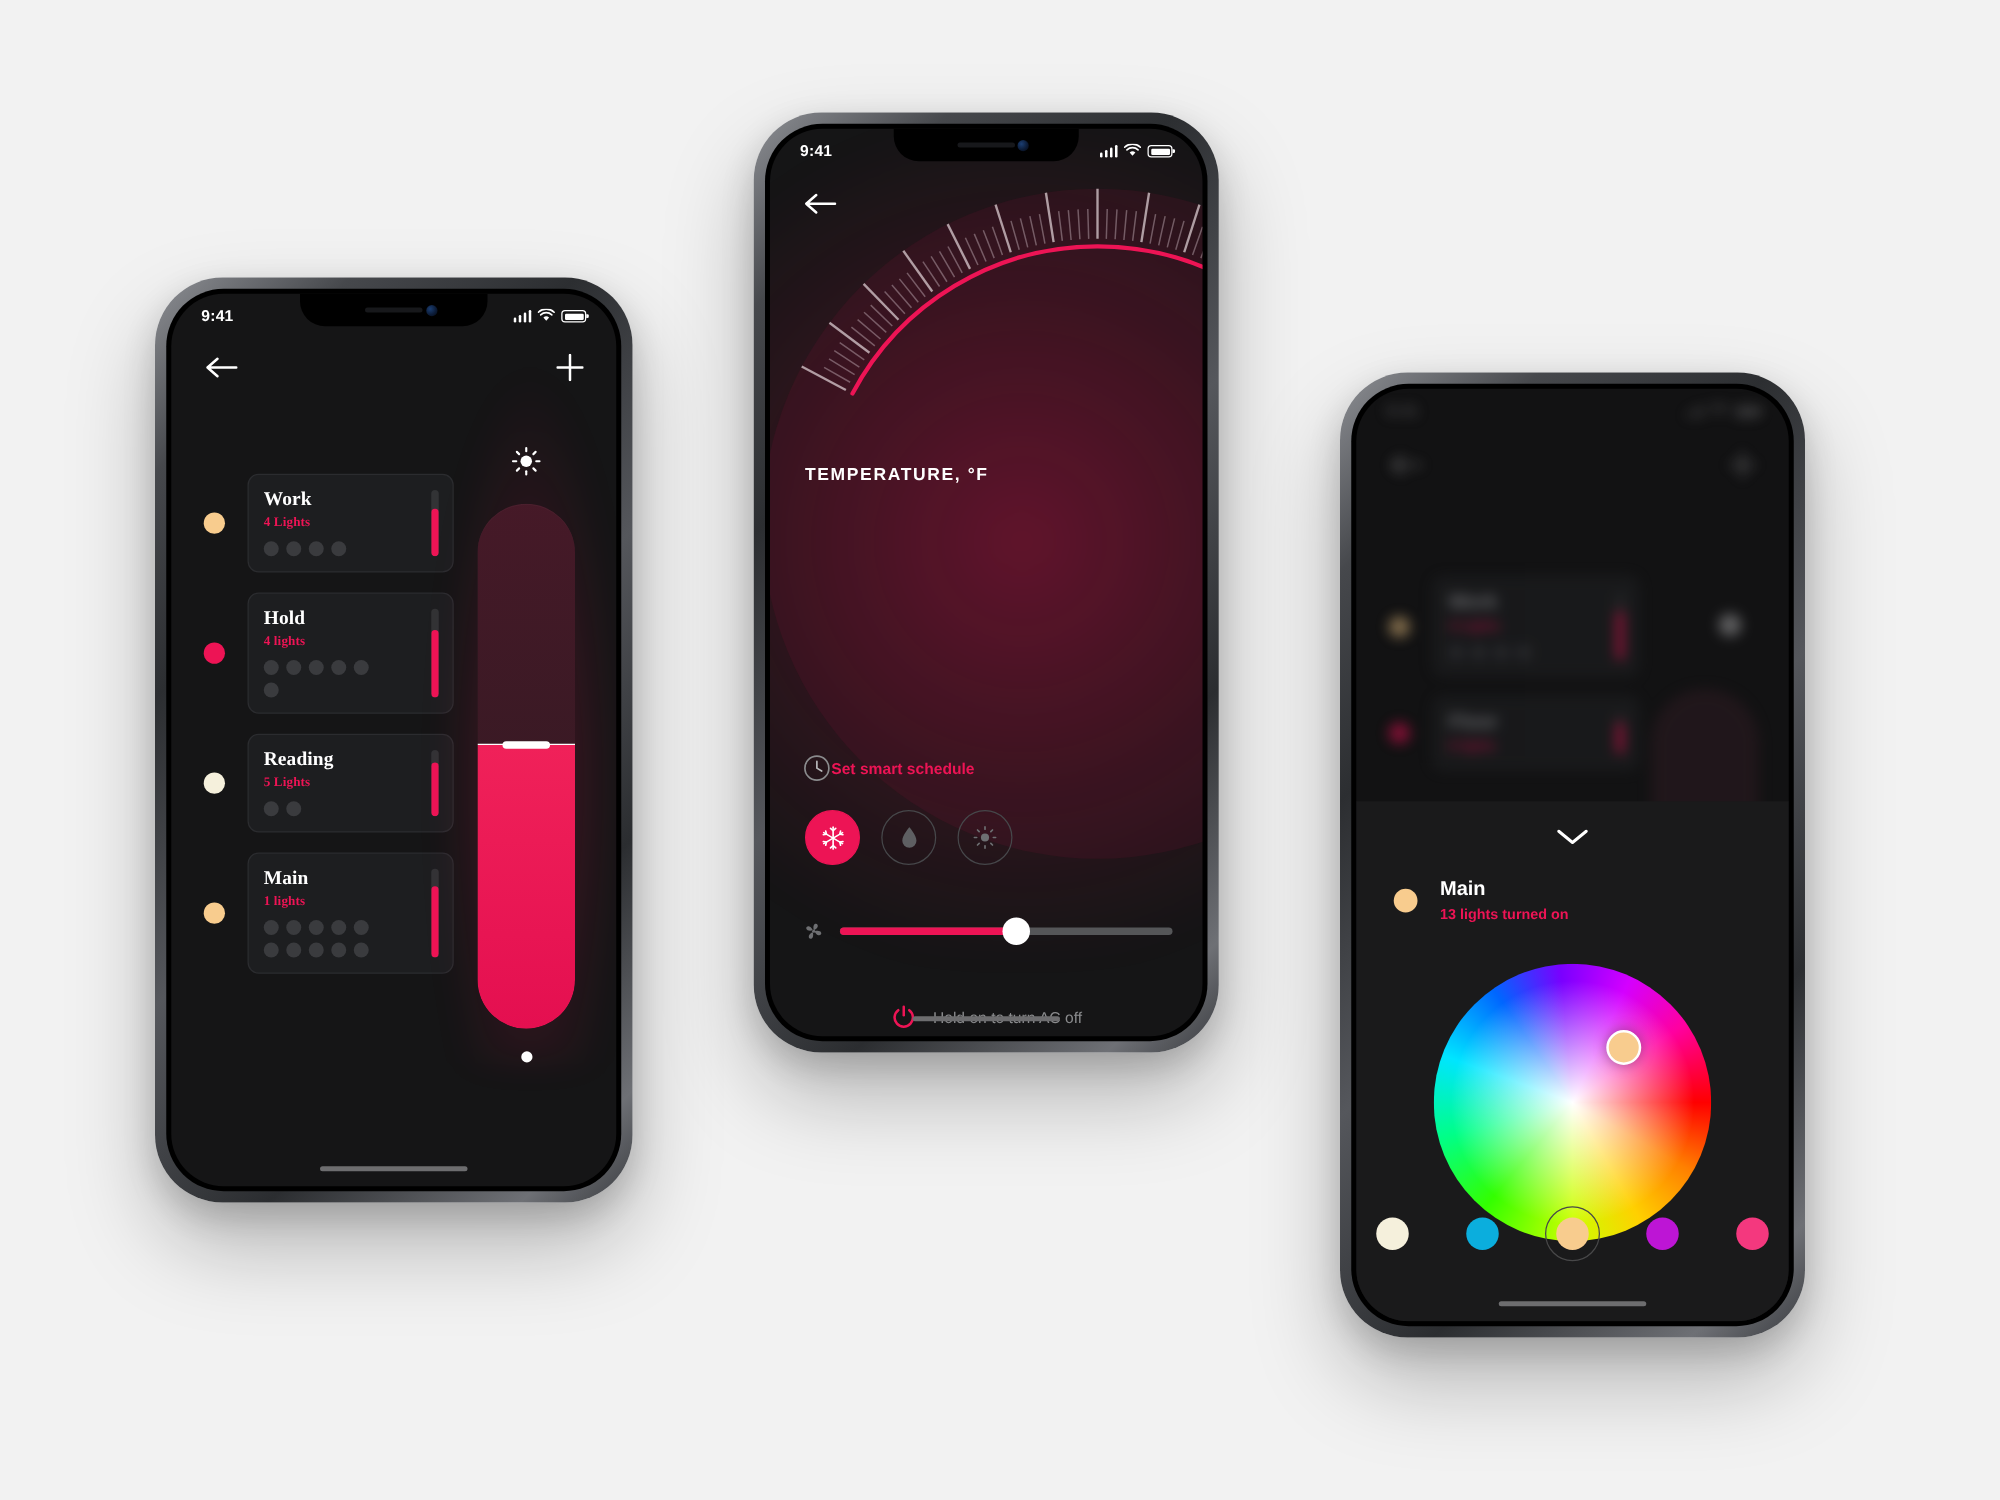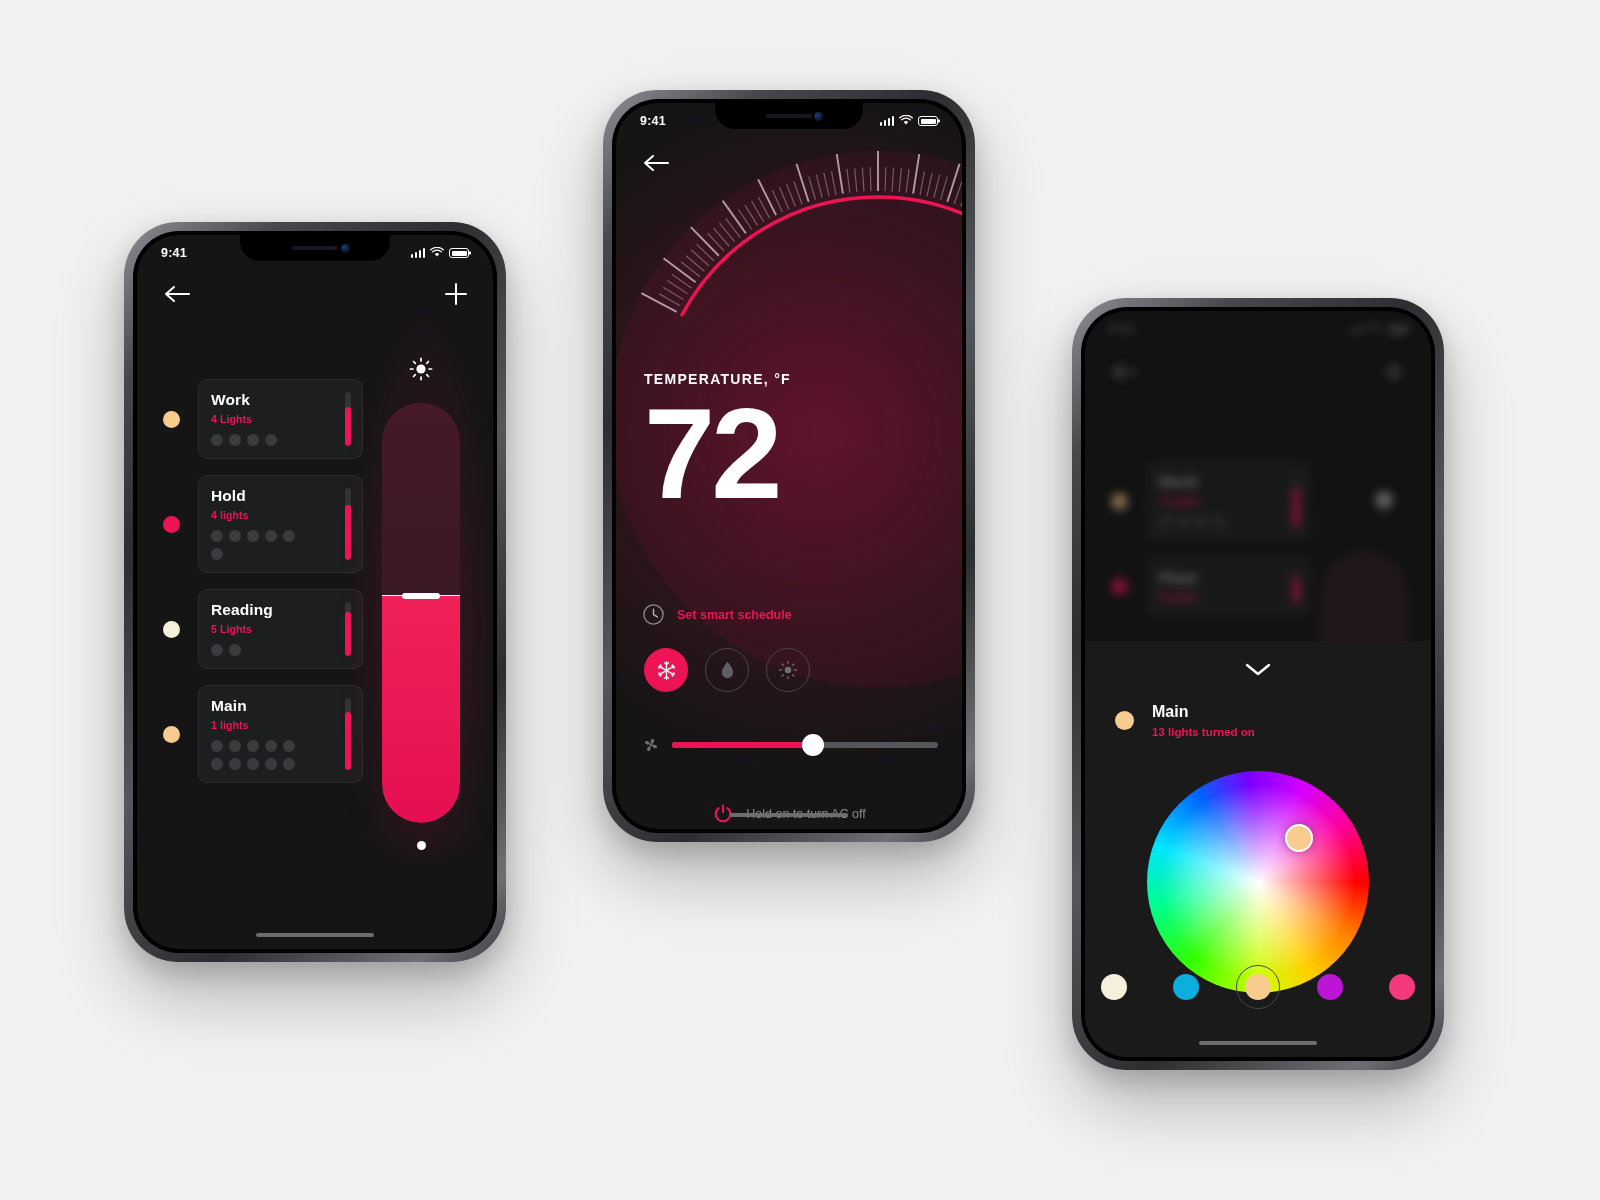--- a/index.html
+++ b/index.html
@@ -55,21 +55,21 @@
   #p1 .speaker { width:46px; height:4px; }
   #p1 .frontcam { width:9px; height:9px; top:9px; right:40px; }
   #p1 .statusbar { height:28px; padding:7px 24px 0; font-size:12.5px; }
   #p1 .bars i:nth-child(1){height:4px}#p1 .bars i:nth-child(2){height:6px}
   #p1 .bars i:nth-child(3){height:8px}#p1 .bars i:nth-child(4){height:10px}
   #p1 .batt { width:20px; height:10px; }
   #p1 .navbar { top:48px; padding:0 26px; }
   #p1 .homebar { bottom:12px; width:118px; height:4px; }
 
   .p1-body { position:absolute; left:0; right:0; top:96px; bottom:0; }
-  .rooms { position:absolute; left:26px; top:48px; width:200px; }
+  .rooms { position:absolute; left:26px; top:48px; width:200px;font-family:Liberation Serif, serif; }
   .room-row { display:flex; align-items:center; margin-bottom:16px; }
   .room-dot { width:17px; height:17px; border-radius:50%; flex:0 0 17px; margin-right:18px; }
   .room-card { flex:1; background:#1d1e20; border:1px solid #2b2c2f; border-radius:9px;
     padding:11px 12px 12px; position:relative; }
   .room-name { color:#fff; font-size:15.5px; font-weight:700; letter-spacing:.1px; }
   .room-sub { color:#ED1455; font-size:10.5px; font-weight:600; margin-top:4px; letter-spacing:.1px; }
   .bulbs { display:flex; flex-wrap:wrap; gap:6px; margin-top:9px; width:92px; }
   .bulb { width:12px; height:12px; border-radius:50%; background:#3a3b3e; }
   .card-slider { position:absolute; right:11px; top:12px; bottom:12px; width:6px;
     background:#323335; border-radius:4px; overflow:hidden; }
@@ -107,21 +107,21 @@
   #p2 .homebar { bottom:12px; width:118px; height:4px; }
 
   .gauge-wrap { position:absolute; right:-196px; top:36px; width:560px; height:560px; z-index:5; }
   .gauge-glow { position:absolute; right:-240px; top:0px; width:620px; height:660px;
     background: radial-gradient(circle at 38% 50%, rgba(237,20,85,.30) 0%, rgba(237,20,85,.10) 42%, rgba(237,20,85,0) 68%);
     filter: blur(14px); z-index:4; pointer-events:none; }
   .temp-block { position:absolute; left:28px; top:268px; z-index:10; }
   .temp-label { color:#fff; font-size:14px; font-weight:700; letter-spacing:1.3px; }
   .temp-value { color:#fff; font-size:128px; font-weight:700; line-height:.86;
     letter-spacing:-4px; margin-top:12px; }
-  .sched { position:absolute; left:26px; top:500px; display:flex; align-items:center; gap:12px; z-index:10; }
+  .sched { position:absolute; left:26px; top:500px; display:flex; align-items:center; z-index:10; }
   .sched-text { color:#ED1455; font-size:12.5px; font-weight:600; }
   .modes { position:absolute; left:28px; top:545px; display:flex; gap:17px; z-index:10; }
   .mode { width:44px; height:44px; border-radius:50%; border:1px solid #46474a;
     display:flex; align-items:center; justify-content:center; }
   .mode.active { background:#ED1455; border-color:#ED1455; }
   .fanrow { position:absolute; left:26px; right:24px; top:633px; display:flex; align-items:center; gap:12px; z-index:10; }
   .fan-track { position:relative; flex:1; height:6px; background:#555658; border-radius:4px; }
   .fan-fill { position:absolute; left:0; top:0; bottom:0; background:#ED1455; border-radius:4px; }
   .fan-knob { position:absolute; top:50%; transform:translate(-50%,-50%);
     width:22px; height:22px; border-radius:50%; background:#fff; }
@@ -438,21 +438,20 @@
               <line x1="470.53286169273446" y1="154.77528752208164" x2="490.5889523972328" y2="141.5937388401955" stroke="rgba(200,180,188,.45)" stroke-width="1.2"></line>
               <line x1="474.3127943101171" y1="160.72494826077786" x2="494.7667726585505" y2="148.1696796566492" stroke="rgba(200,180,188,.45)" stroke-width="1.2"></line>
               <line x1="477.907002585641" y1="166.78861220015415" x2="498.7393186472874" y2="154.8716240106967" stroke="rgba(200,180,188,.45)" stroke-width="1.2"></line>
               <line x1="481.3120511718354" y1="172.9604836848169" x2="516.6299548861924" y2="154.18162117338125" stroke="rgba(225,210,215,.72)" stroke-width="1.9"></line>
               <path d="M 83.98563438531826 175.7773130615322 A 222 222 0 0 1 476.01436561468176 175.77731306153225" stroke="#ED1455" stroke-width="3.4" fill="none" stroke-linecap="round"></path>
             </svg>
         </div>
 
         <div class="temp-block">
           <div class="temp-label">TEMPERATURE, °F</div>
-          <div class="temp-value">72</div>
         </div>
 
         <div class="sched">
           <svg width="23" height="23" viewBox="0 0 24 24">
             <circle cx="12" cy="12" r="10" stroke="#8a8b8d" stroke-width="1.4" fill="none"></circle>
             <path d="M12 6.4V12l4 2.4" stroke="#b9babc" stroke-width="1.4" fill="none" stroke-linecap="round"></path>
           </svg>
           <span class="sched-text">Set smart schedule</span>
         </div>
 

